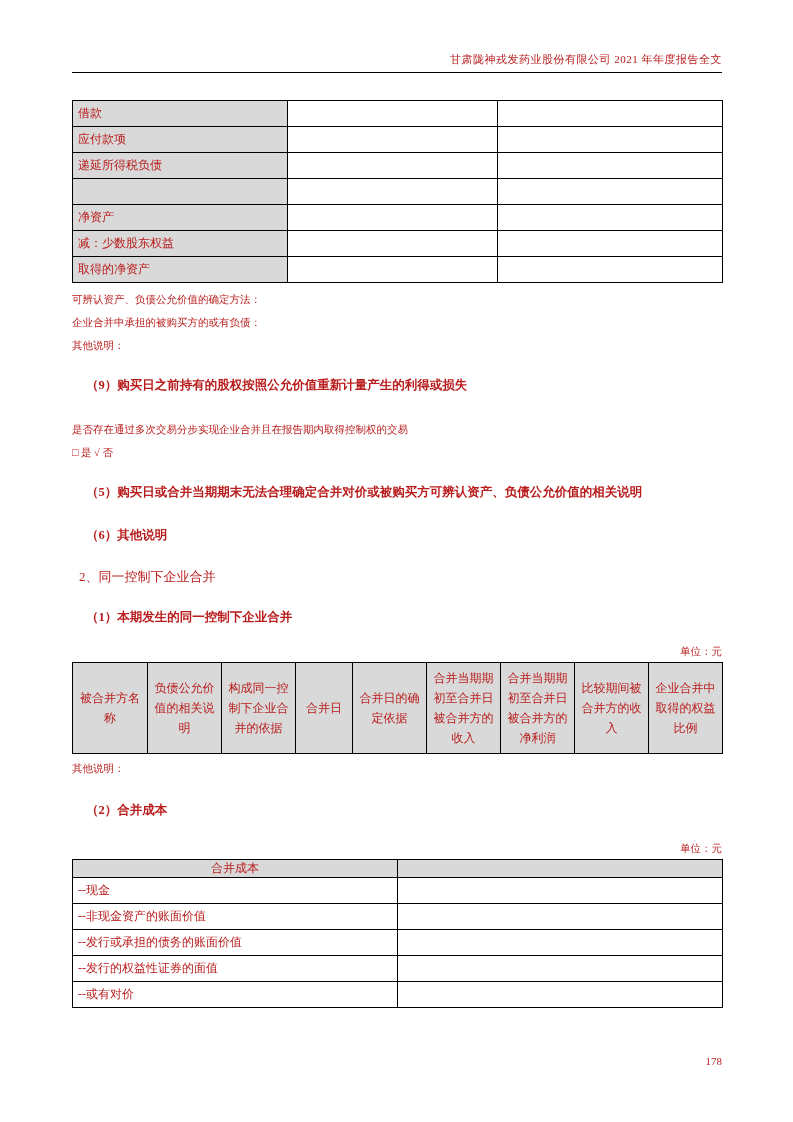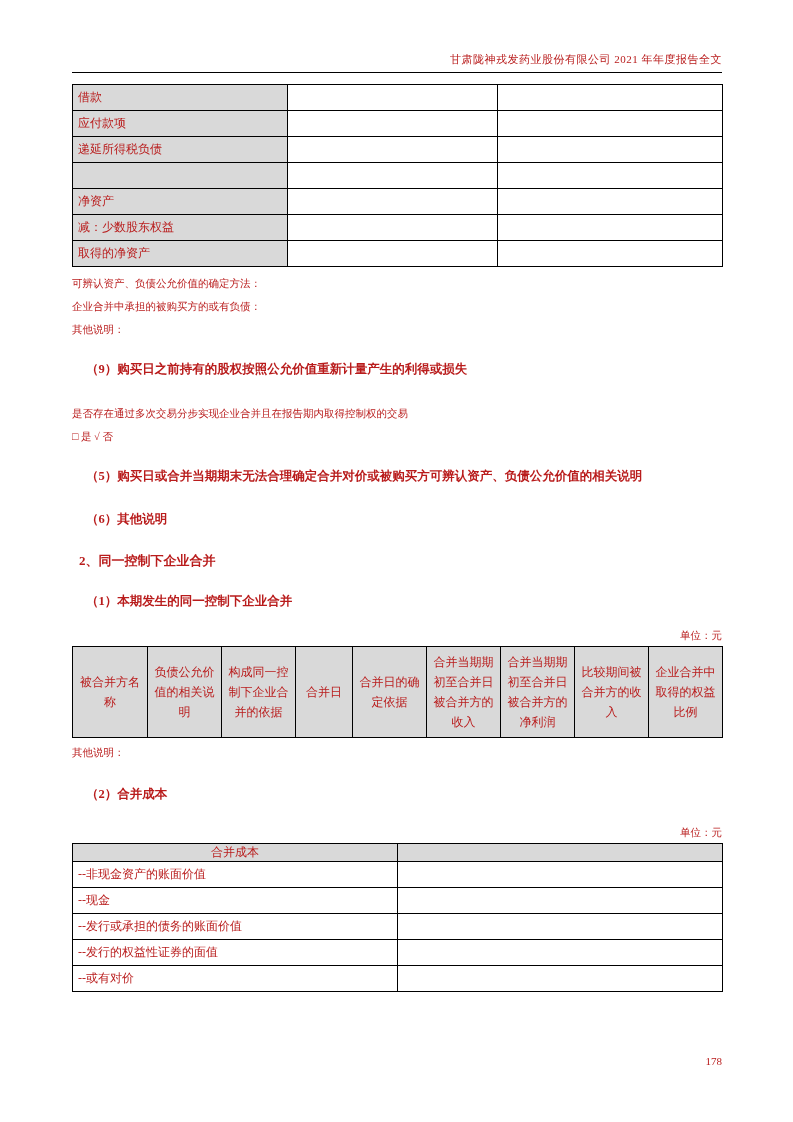--- a/index.html
+++ b/index.html
@@ -35,40 +35,40 @@
     table-layout: fixed;
   }
   td, th {
     border: 1px solid #000;
     font-size: 12px;
     font-weight: normal;
     word-break: break-all;
     overflow: hidden;
   }
   
-  .t-assets { margin-top: 11px; }
+  .t-assets { margin-top: 27px; }
   .t-assets td { height: 26px; padding: 0 5px; }
   .t-assets td.label-cell { background: #d9d9d9; text-align: left; }
   
   .note { font-size: 10.5px; line-height: 15px; margin: 8px 0 0 0; }
   .note.first { margin-top: 9px; }
   .question { font-size: 10.5px; line-height: 15px; margin: 29px 0 0 0; }
   .checkline { font-size: 10.5px; line-height: 15px; margin: 8px 0 12px 0; }
   
   .h-sub {
     font-size: 12.5px;
     font-weight: bold;
     line-height: 16px;
     margin: 24px 0 0 0;
     padding-left: 14px;
   }
   .h-sub.gap-lg { margin-top: 27px; }
   .h-main {
     font-size: 13px;
-    font-weight: bold;
+    font-weight: normal;
     line-height: 17px;
     margin: 25px 0 0 0;
     padding-left: 7px;
   }
   .unit-label {
     font-size: 10.5px;
     line-height: 14px;
     margin: 20px 0 0 0;
     text-align: right;
     font-family: Liberation Mono, monospace;
@@ -206,25 +206,25 @@
       <colgroup>
           <col style="width:325px">
           <col style="width:325px">
         </colgroup>
       <tbody>
         <tr>
           <th>合并成本</th>
           <th></th>
         </tr>
         <tr>
+          <td>--现金</td>
+          <td></td>
+        </tr>
+        <tr>
           <td>--非现金资产的账面价值</td>
-          <td></td>
-        </tr>
-        <tr>
-          <td>--现金</td>
           <td></td>
         </tr>
         <tr>
           <td>--发行或承担的债务的账面价值</td>
           <td></td>
         </tr>
         <tr>
           <td>--发行的权益性证券的面值</td>
           <td></td>
         </tr>

